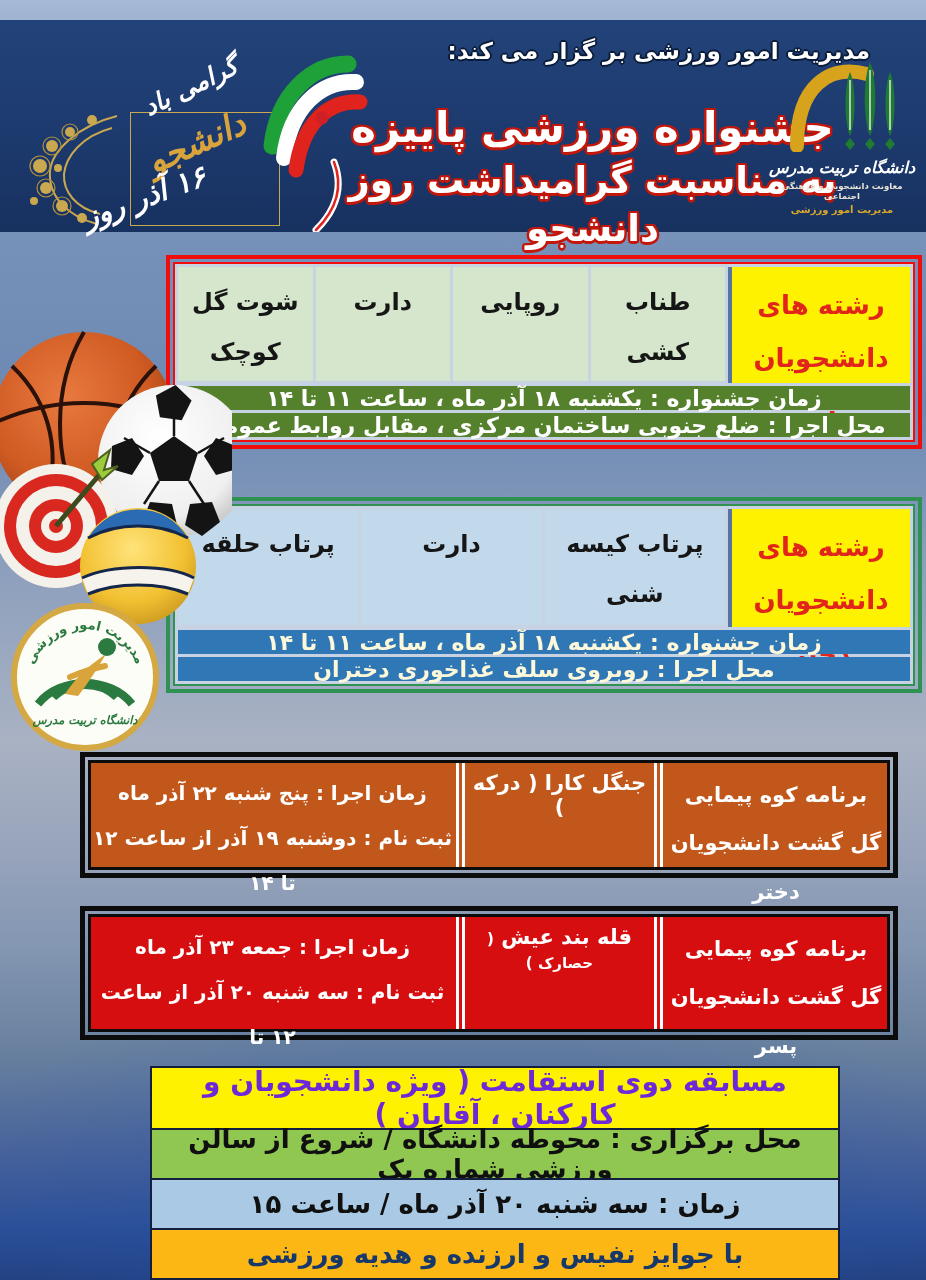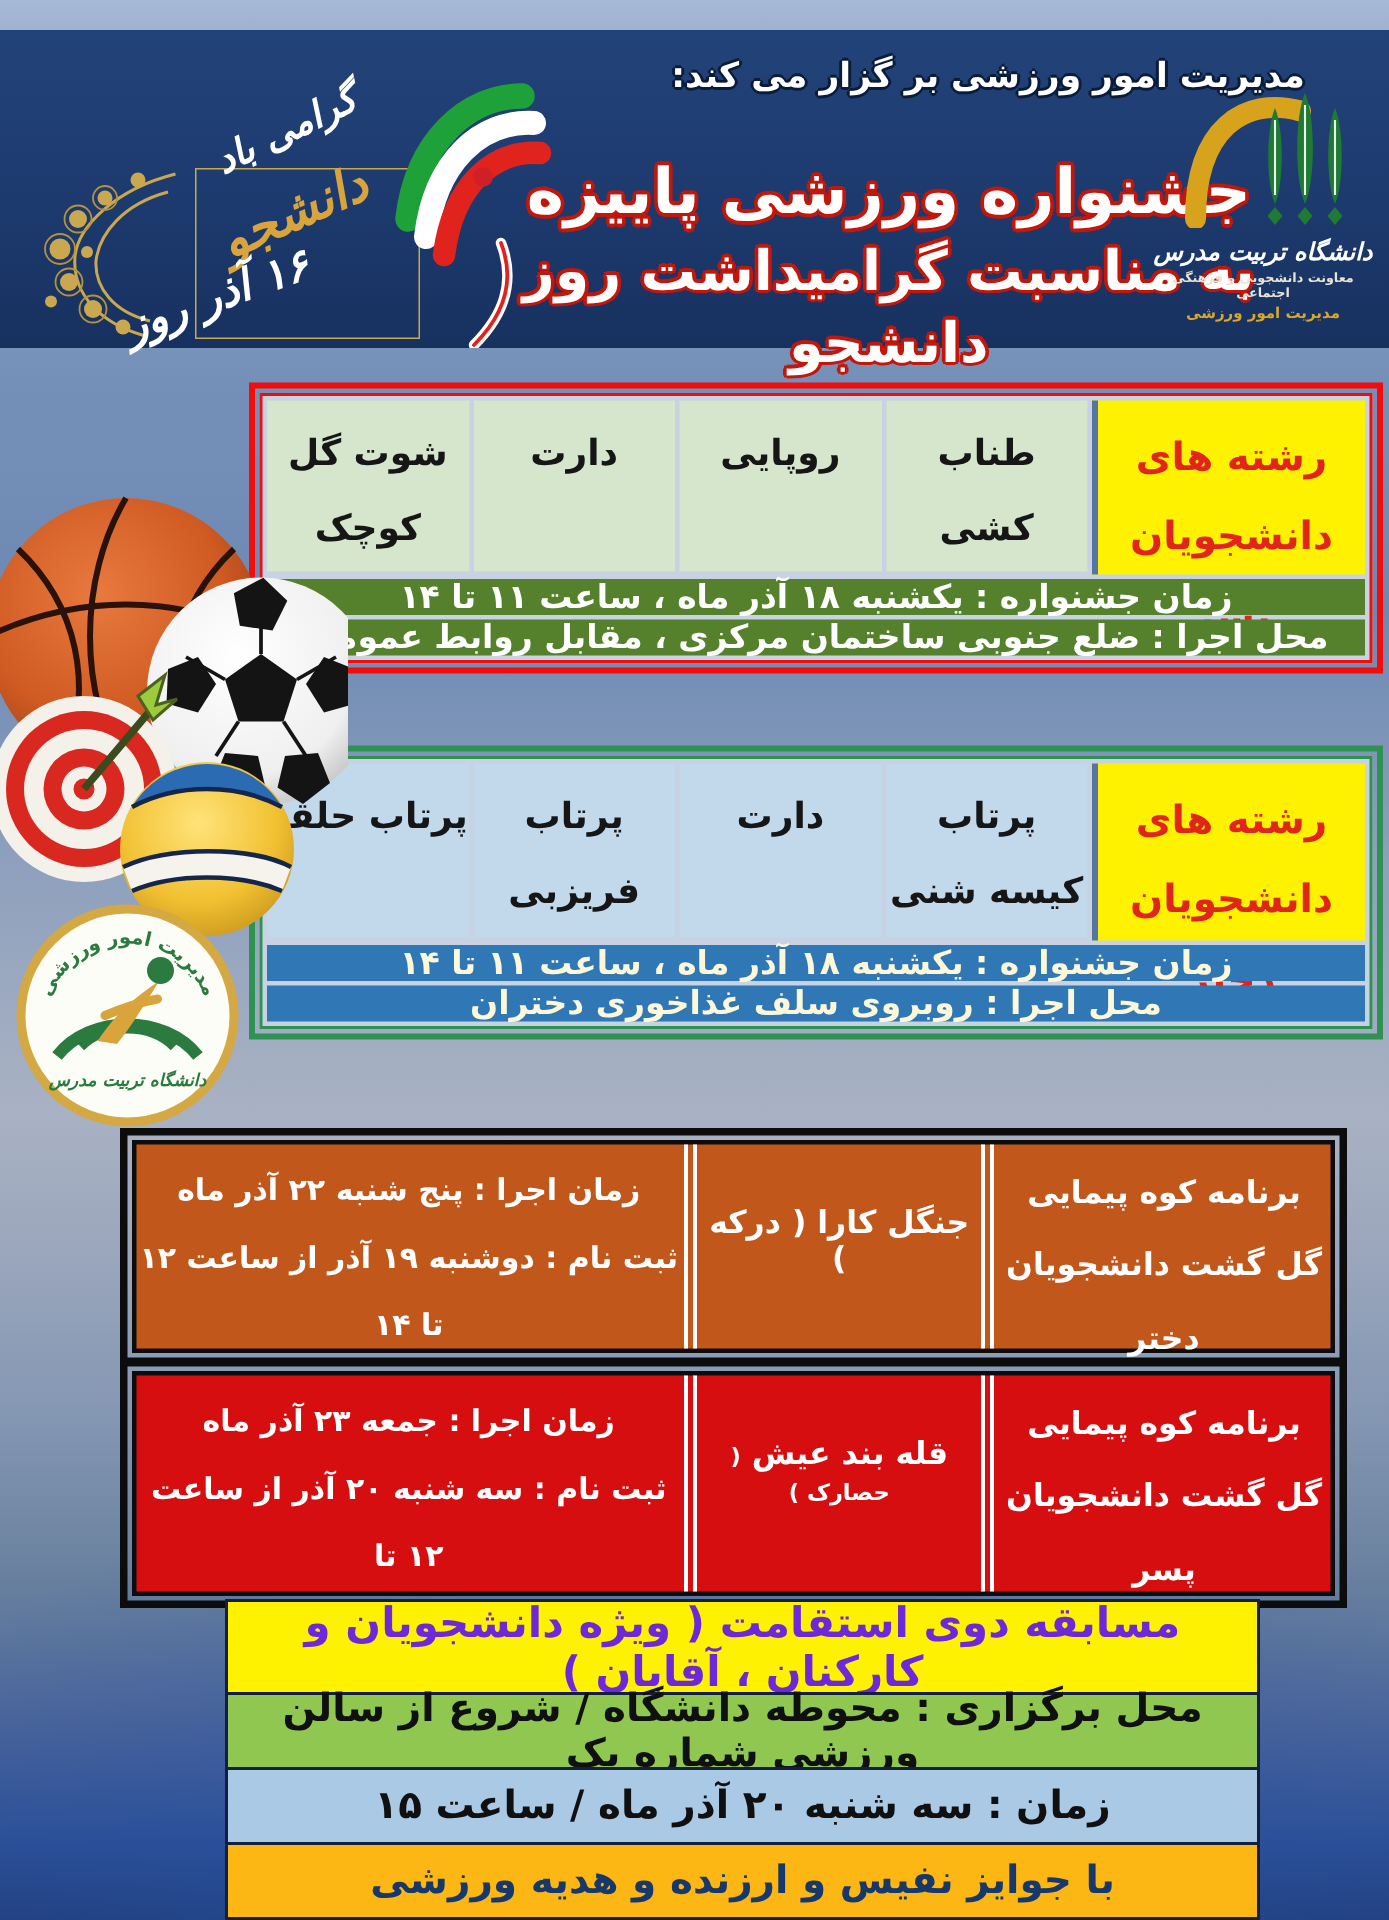--- a/index.html
+++ b/index.html
@@ -53,21 +53,21 @@
   .dtable.red .inforow{background:#55812d;}
   .dtable.green .inforow{background:#2f77b5;color:#fdf8da;}
   
   .hike{position:absolute;left:80px;width:818px;}
   .hike .outer{border:5px solid #0c0c0c;padding:3px;}
   .hike .inner{border:3px solid #0c0c0c;display:flex;direction:rtl;}
   .hike.orange .inner{background:#c2571b;}
   .hike.redfill .inner{background:#d60e10;}
   .hike .c{color:#fff;font-weight:bold;text-align:center;padding-top:8px;}
   .hike .c.prog{flex:0 0 222px;font-size:21px;line-height:2.3;}
-  .hike .c.dest{flex:0 0 185px;font-size:21px;margin-top:32px;}
+  .hike .c.dest{flex:0 0 185px;font-size:21px;}
   .hike .c.when{flex:1;font-size:20px;line-height:2.25;}
   .hike.orange .c{height:96px;}
   .hike.redfill .c{height:104px;}
   .vdiv{flex:0 0 13px;background:linear-gradient(90deg,transparent 0 2px,#fff 2px 5px,transparent 5px 8px,#fff 8px 11px,transparent 11px);}
   .paren{font-size:15px;}
   
   .race{position:absolute;left:150px;top:1066px;width:690px;display:flex;flex-direction:column;}
   .race .row{border:2px solid #141e3e;margin-top:-2px;display:flex;align-items:center;justify-content:center;
     font-weight:bold;text-align:center;}
   .race .r1{height:60px;background:#fff200;color:#6d28d9;font-size:28px;margin-top:0;}
@@ -172,21 +172,20 @@
       </div>
   </div>
 
   <div class="dtable green" style="top:497px">
     <div class="outer">
         <div class="inner">
       <div class="cells">
         <div class="cell cat">رشته های دانشجویان دختر</div>
         <div class="cell">پرتاب کیسه شنی</div>
         <div class="cell">دارت</div>
-        <div class="cell">پرتاب فریزبی</div>
         <div class="cell">پرتاب حلقه</div>
       </div>
       <div class="inforow">زمان جشنواره : یکشنبه ۱۸ آذر ماه ، ساعت ۱۱ تا ۱۴</div>
       <div class="inforow">محل اجرا : روبروی سلف غذاخوری دختران</div>
     </div>
       </div>
   </div>
 
   <svg class="balls" width="240" height="300" viewBox="0 0 240 300">
     <defs>

